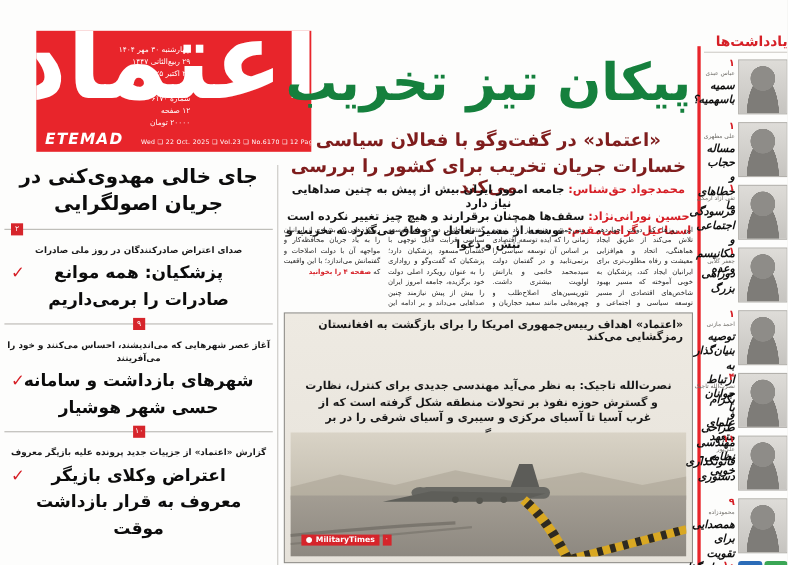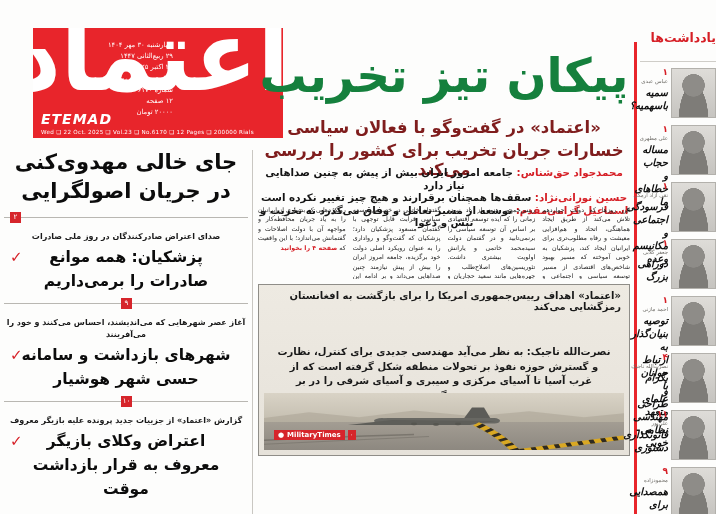--- a/index.html
+++ b/index.html
@@ -6,73 +6,73 @@
   #page{position:relative;width:716px;height:514px;background:#fdfdfc;overflow:hidden;
         font-family:"DejaVu Sans",sans-serif;}
   .abs{position:absolute;}
   
   #masthead{left:33px;top:28px;width:250px;height:110px;background:#e8252b;overflow:hidden;}
   .m-callig{position:absolute;right:-6px;top:-26px;width:100%;text-align:center;color:#fff;
             font-weight:bold;font-size:92px;letter-spacing:-6px;transform:scaleY(1.08);direction:rtl;}
   .m-dates{position:absolute;left:60px;top:12px;width:80px;direction:rtl;text-align:right;
            color:#fff;font-size:6.8px;line-height:1.65;z-index:3;}
   .m-strip{position:absolute;left:8px;bottom:3px;right:4px;display:flex;align-items:baseline;
-           gap:2px;direction:ltr;z-index:3;flex-direction:column;}
+           gap:16px;direction:ltr;z-index:3;}
   .m-logo{color:#fff;font-weight:bold;font-style:italic;font-size:14px;letter-spacing:1px;}
   .m-info{color:#fff;font-size:5.6px;letter-spacing:.3px;white-space:nowrap;}
   
   .vrule-gray{left:252px;top:150px;width:1px;height:364px;background:#c9c7c2;}
   .vrule-red{left:634px;top:42px;width:3px;height:472px;background:#e8252b;}
   
   #lead-headline{left:258px;top:34px;width:372px;height:84px;line-height:84px;text-align:center;
        direction:rtl;font-size:47px;font-weight:bold;color:#15803d;letter-spacing:-1px;white-space:nowrap;}
   .deck{left:258px;width:372px;text-align:center;direction:rtl;font-weight:bold;color:#7f1d1d;}
   #deck1{top:118px;font-size:16.5px;}
   #deck2{top:141px;font-size:16.5px;}
   #quotes{left:258px;top:166px;width:372px;text-align:center;direction:rtl;font-size:10.3px;
           line-height:1.22;color:#141414;}
   .q-name{color:#d61f26;font-weight:bold;}
   .q-text{font-weight:bold;}
   #bodycols{left:258px;top:205px;width:372px;height:74px;display:flex;direction:rtl;gap:7px;overflow:hidden;}
   .bcol{flex:1;font-size:6.3px;line-height:1.5;text-align:justify;color:#1c1c1c;direction:rtl;overflow:hidden;}
   .cont-note{color:#d61f26;font-weight:bold;}
   
-  #bagram{left:258px;top:284px;width:372px;height:172px;border:1px solid #8f8d88;
+  #bagram{left:258px;top:284px;width:372px;height:228px;border:1px solid #8f8d88;
           background:linear-gradient(#eeeae2,#e6e2da);box-sizing:border-box;}
   #bagram-kicker{position:absolute;top:5px;right:8px;left:8px;direction:rtl;text-align:right;
           font-size:10px;font-weight:bold;color:#181818;}
   #bagram-headline{position:absolute;top:18px;left:0;width:100%;text-align:center;direction:rtl;
           font-size:30px;font-weight:bold;color:#0b0b0b;}
   #bagram-deck{position:absolute;top:60px;left:5%;width:90%;text-align:center;direction:rtl;
           font-size:10px;font-weight:bold;color:#191919;line-height:1.45;}
   #bagram-photo{position:absolute;left:5px;right:5px;top:108px;bottom:5px;}
   #photo-credit{position:absolute;left:10px;bottom:10px;display:flex;gap:3px;align-items:center;z-index:4;}
   .credit-tag{background:#d6252b;color:#fff;font-size:7px;padding:1px 4px;font-weight:bold;
           display:flex;gap:3px;align-items:center;}
   .credit-box{width:8px;height:10px;background:#d6252b;color:#fff;font-size:6px;text-align:center;line-height:10px;}
   
   #leftcol{left:4px;top:148px;width:244px;}
   .story{position:relative;direction:rtl;}
-  .s1-headline{font-size:21px;font-weight:bold;color:#0c0c0c;text-align:center;line-height:1.4;}
+  .s1-headline{font-size:18px;font-weight:bold;color:#0c0c0c;text-align:center;line-height:1.4;}
   .s1-body{margin-top:6px;font-size:8.2px;font-style:italic;color:#2e2e2e;text-align:center;
            line-height:1.6;padding:0 6px;}
   .kicker{font-size:8px;font-weight:bold;color:#1a1a1a;text-align:center;line-height:1.5;margin-top:8px;}
   .s-headline{position:relative;font-size:15.5px;font-weight:bold;color:#0c0c0c;text-align:center;
            line-height:1.55;margin-top:2px;padding:0 14px;}
   .check{position:absolute;left:6px;top:1px;color:#d61f26;font-size:15px;font-weight:bold;}
   .divider{position:relative;height:11px;margin-top:5px;}
   .divider .line{position:absolute;top:5px;left:0;right:0;border-top:1px solid #b9b7b2;}
   .pagebox{position:absolute;top:0;width:11px;height:11px;background:#d6252b;color:#fff;
            font-size:7px;text-align:center;line-height:11px;z-index:2;}
   .pagebox.left{left:6px;}
   .pagebox.center{left:50%;margin-left:-5px;}
   
   #sidebar{left:640px;top:30px;width:76px;}
   #sidebar-header{color:#d61f26;font-weight:bold;font-size:12.5px;text-align:right;direction:rtl;
-           border-bottom:1px solid #cfcdc8;padding-bottom:16px;}
+           border-bottom:1px solid #cfcdc8;padding-bottom:2px;}
   .sb-item{display:flex;direction:rtl;gap:3px;margin-top:6px;height:51px;}
   .sb-photo{width:45px;height:50px;border:1px solid #b3b1ac;box-sizing:border-box;flex:none;
       background:radial-gradient(circle at 50% 34%, #8e8c88 0 29%, rgba(0,0,0,0) 30%),
                  radial-gradient(ellipse at 50% 105%, #7e7c78 0 48%, rgba(0,0,0,0) 49%),
                  linear-gradient(#dedcd8,#c6c4c0);}
   .sb-text{flex:1;min-width:0;direction:rtl;text-align:right;}
   .sb-num{color:#d61f26;font-weight:bold;font-size:9px;line-height:1;}
   .sb-author{font-size:5.4px;color:#6d6b66;line-height:1.2;margin:1px 0 2px;white-space:nowrap;}
   .sb-title{font-size:10px;font-weight:bold;color:#101010;line-height:1.3;font-style:italic;}
   .sb-logo{width:45px;height:20px;flex:none;display:flex;gap:2px;}

